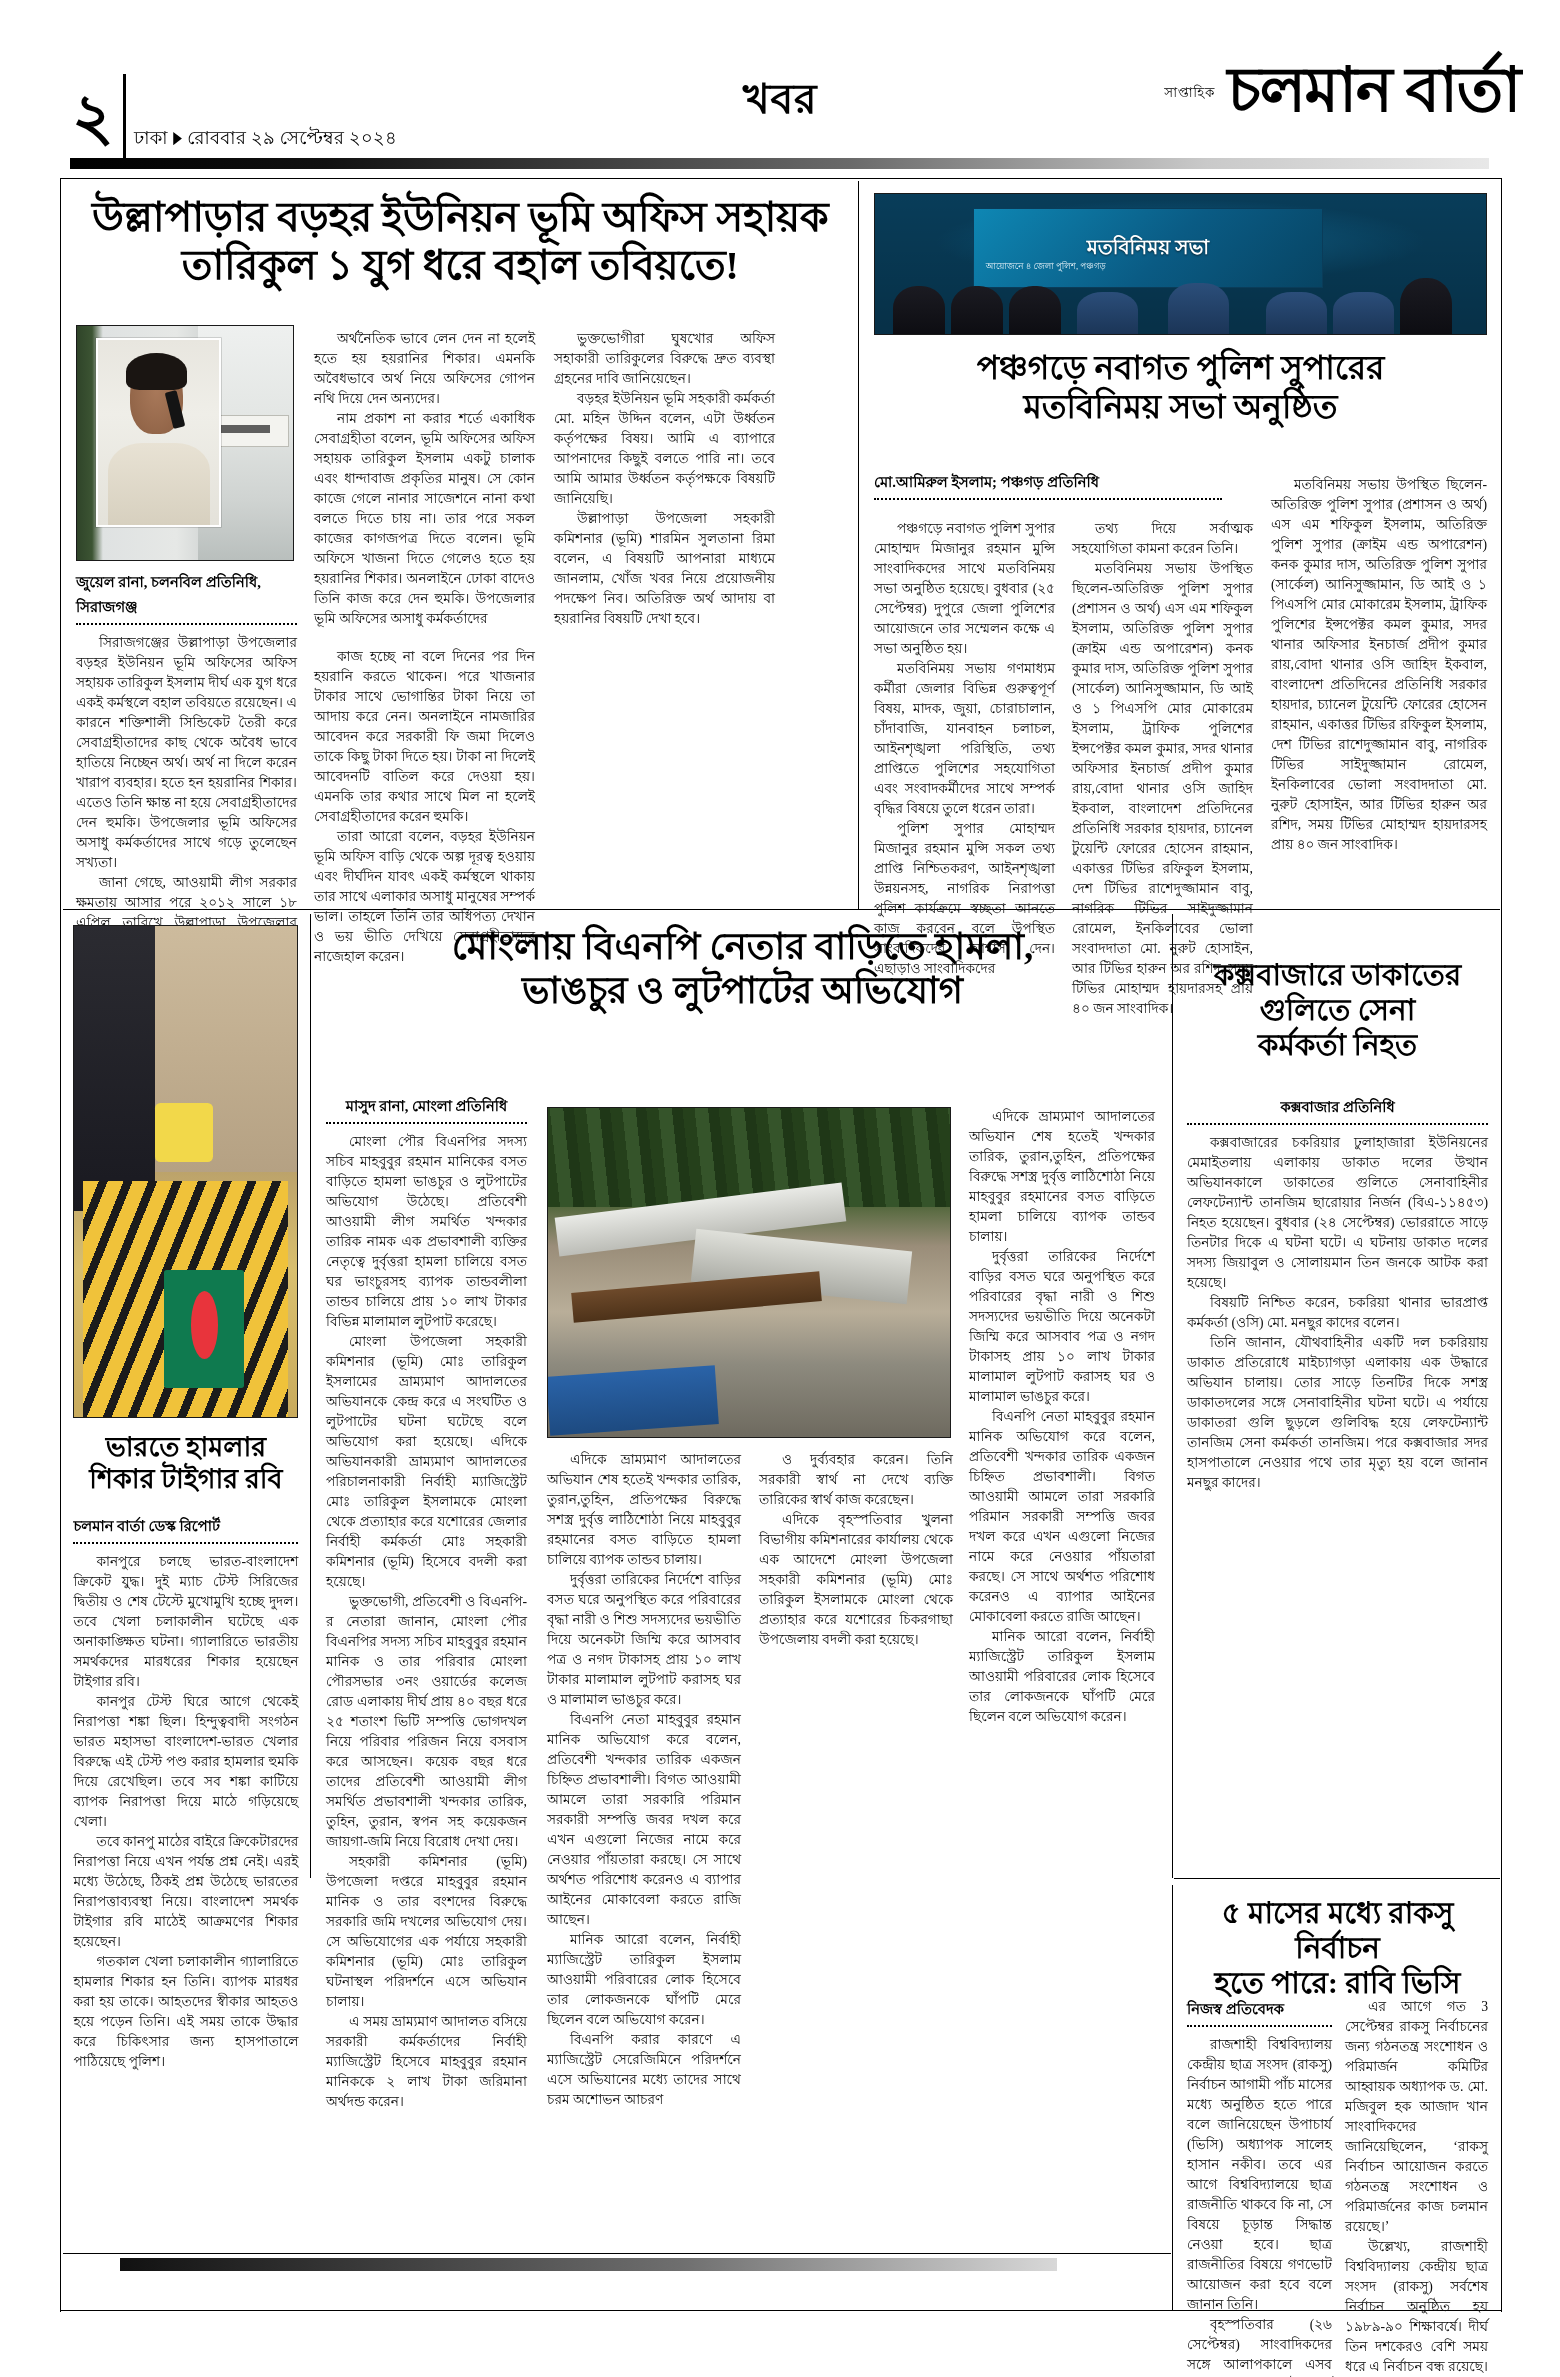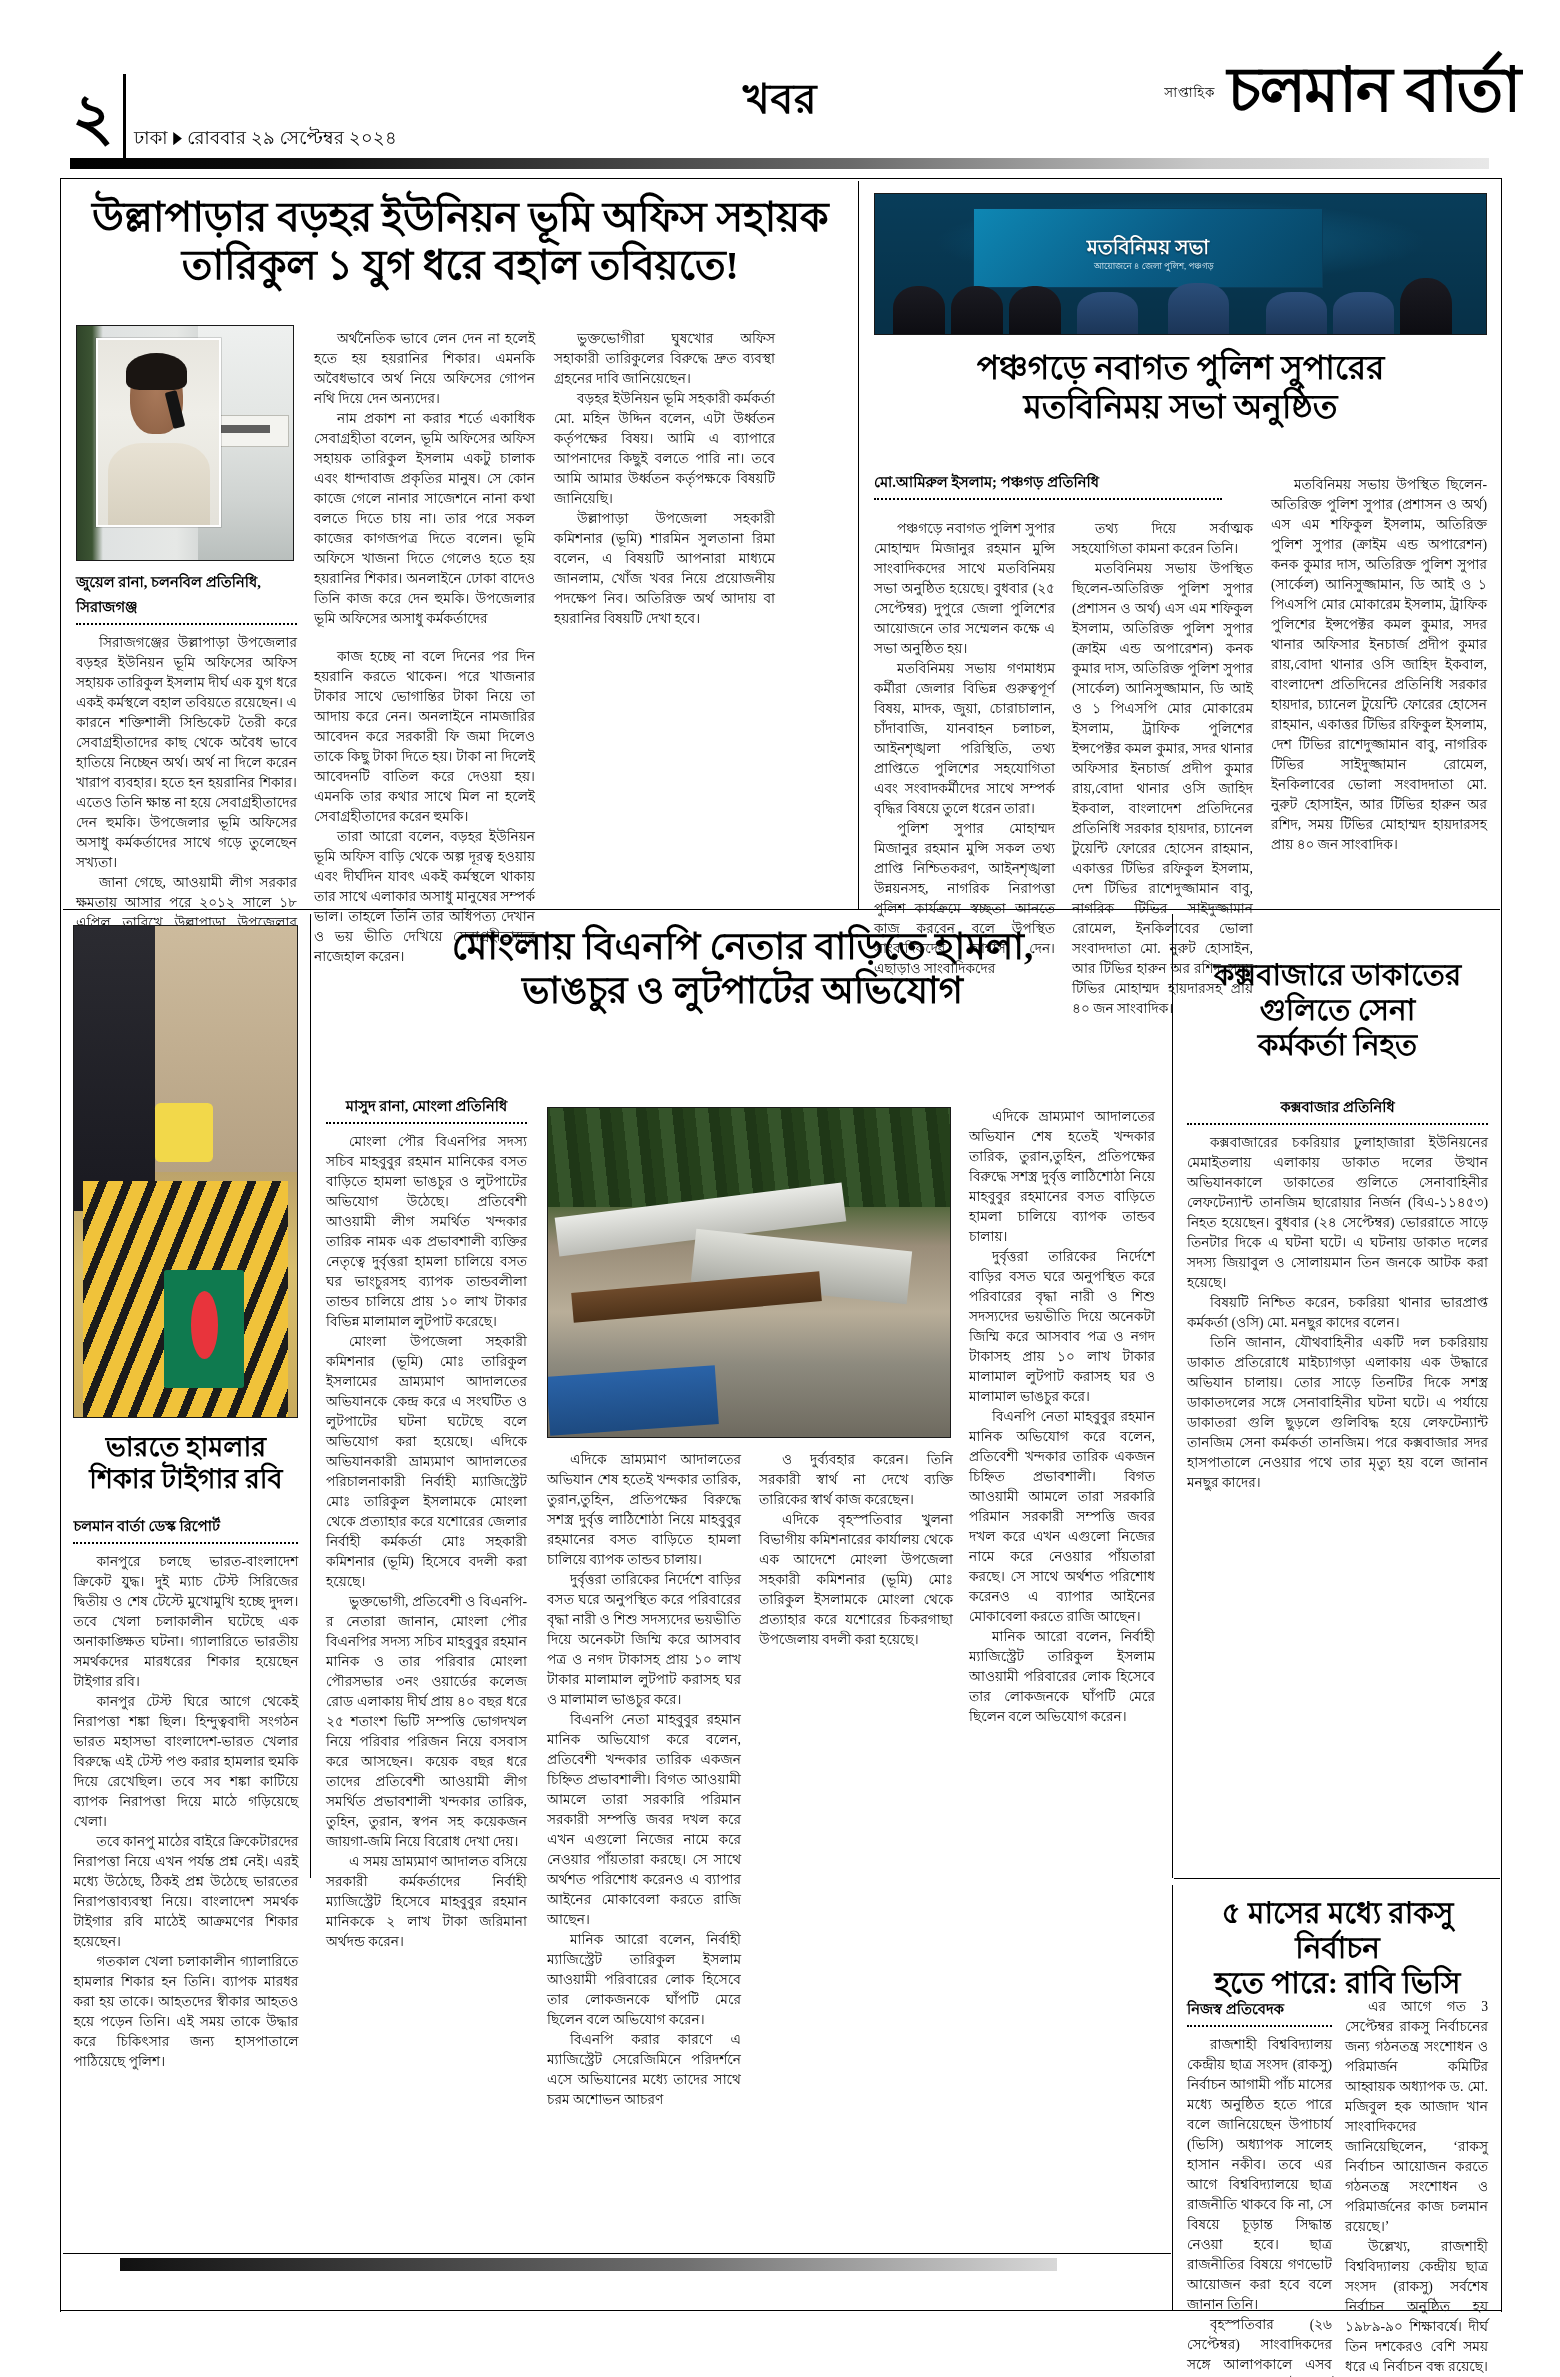--- a/index.html
+++ b/index.html
@@ -76,21 +76,21 @@
   .ph-meeting .banner{
     position:absolute;left:16%;top:10%;width:57%;height:56%;
     background:linear-gradient(135deg,#0e87b4,#0a5b84 55%,#074463);
     border:1.3px solid #0a3c59;
   }
   .ph-meeting .banner .bn-ttl{
     position:absolute;left:0;right:0;top:30%;text-align:center;color:#fff;
     font-size:20px;font-weight:700;text-shadow:0 1.3px 2px rgba(0,0,0,.6);
   }
   .ph-meeting .banner .bn-sub{
-    position:absolute;left:12px;right:0;top:64%;text-align:center;color:#e9f4fa;
+    position:absolute;left:12px;right:0;top:64%;color:#e9f4fa;
     font-size:8.7px;
   }
   .ph-meeting .seat{position:absolute;bottom:0;width:8.5%;height:34%;
     background:linear-gradient(to bottom,#1b1b22,#0d0d12);border-radius:46% 46% 0 0;}
   .ph-meeting .cop{position:absolute;bottom:0;width:10%;height:30%;
     background:linear-gradient(to bottom,#2b4e7a,#1b3557);border-radius:42% 42% 0 0;}
 
   .ph-man{
     background:
       linear-gradient(to right,#2f4429 0%,#3c5433 7%,#dfe2e2 12%,#e6e8e6 46%,#cfd3d2 62%,#e7e6e1 100%);
@@ -298,20 +298,21 @@
         <div>ভাঙচুর ও লুটপাটের অভিযোগ</div>
       </div>
     </div>
 
     <div class="col" style="left:266px;top:916px;width:201px;">
       <span class="byline center">মাসুদ রানা, মোংলা প্রতিনিধি</span>
       <div class="body-txt">
         <p>মোংলা পৌর বিএনপির সদস্য সচিব মাহবুবুর রহমান মানিকের বসত বাড়িতে হামলা ভাঙচুর ও লুটপাটের অভিযোগ উঠেছে। প্রতিবেশী আওয়ামী লীগ সমর্থিত খন্দকার তারিক নামক এক প্রভাবশালী ব্যক্তির নেতৃত্বে দুর্বৃত্তরা হামলা চালিয়ে বসত ঘর ভাংচুরসহ ব্যাপক তান্ডবলীলা তান্ডব চালিয়ে প্রায় ১০ লাখ টাকার বিভিন্ন মালামাল লুটপাট করেছে।</p>
         <p>মোংলা উপজেলা সহকারী কমিশনার (ভূমি) মোঃ তারিকুল ইসলামের ভ্রাম্যমাণ আদালতের অভিযানকে কেন্দ্র করে এ সংঘটিত ও লুটপাটের ঘটনা ঘটেছে বলে অভিযোগ করা হয়েছে। এদিকে অভিযানকারী ভ্রাম্যমাণ আদালতের পরিচালনাকারী নির্বাহী ম্যাজিস্ট্রেট মোঃ তারিকুল ইসলামকে মোংলা থেকে প্রত্যাহার করে যশোরের জেলার নির্বাহী কর্মকর্তা মোঃ সহকারী কমিশনার (ভূমি) হিসেবে বদলী করা হয়েছে।</p>
         <p>ভুক্তভোগী, প্রতিবেশী ও বিএনপি-র নেতারা জানান, মোংলা পৌর বিএনপির সদস্য সচিব মাহবুবুর রহমান মানিক ও তার পরিবার মোংলা পৌরসভার ৩নং ওয়ার্ডের কলেজ রোড এলাকায় দীর্ঘ প্রায় ৪০ বছর ধরে ২৫ শতাংশ ভিটি সম্পত্তি ভোগদখল নিয়ে পরিবার পরিজন নিয়ে বসবাস করে আসছেন। কয়েক বছর ধরে তাদের প্রতিবেশী আওয়ামী লীগ সমর্থিত প্রভাবশালী খন্দকার তারিক, তুহিন, তুরান, স্বপন সহ কয়েকজন জায়গা-জমি নিয়ে বিরোধ দেখা দেয়।</p>
+        <p>সহকারী কমিশনার (ভূমি) উপজেলা দপ্তরে মাহবুবুর রহমান মানিক ও তার বংশদের বিরুদ্ধে সরকারি জমি দখলের অভিযোগ দেয়। সে অভিযোগের এক পর্যায়ে সহকারী কমিশনার (ভূমি) মোঃ তারিকুল ঘটনাস্থল পরিদর্শনে এসে অভিযান চালায়।</p>
         <p>এ সময় ভ্রাম্যমাণ আদালত বসিয়ে সরকারী কর্মকর্তাদের নির্বাহী ম্যাজিস্ট্রেট হিসেবে মাহবুবুর রহমান মানিককে ২ লাখ টাকা জরিমানা অর্থদন্ড করেন।</p>
       </div>
     </div>
 
     <div class="photo" style="left:487px;top:929px;width:404px;height:331px;">
       <div class="ph-inner ph-rubble">
         <div class="trees"></div>
         <div class="tin1"></div>
         <div class="tin2"></div>
         <div class="wood"></div>

